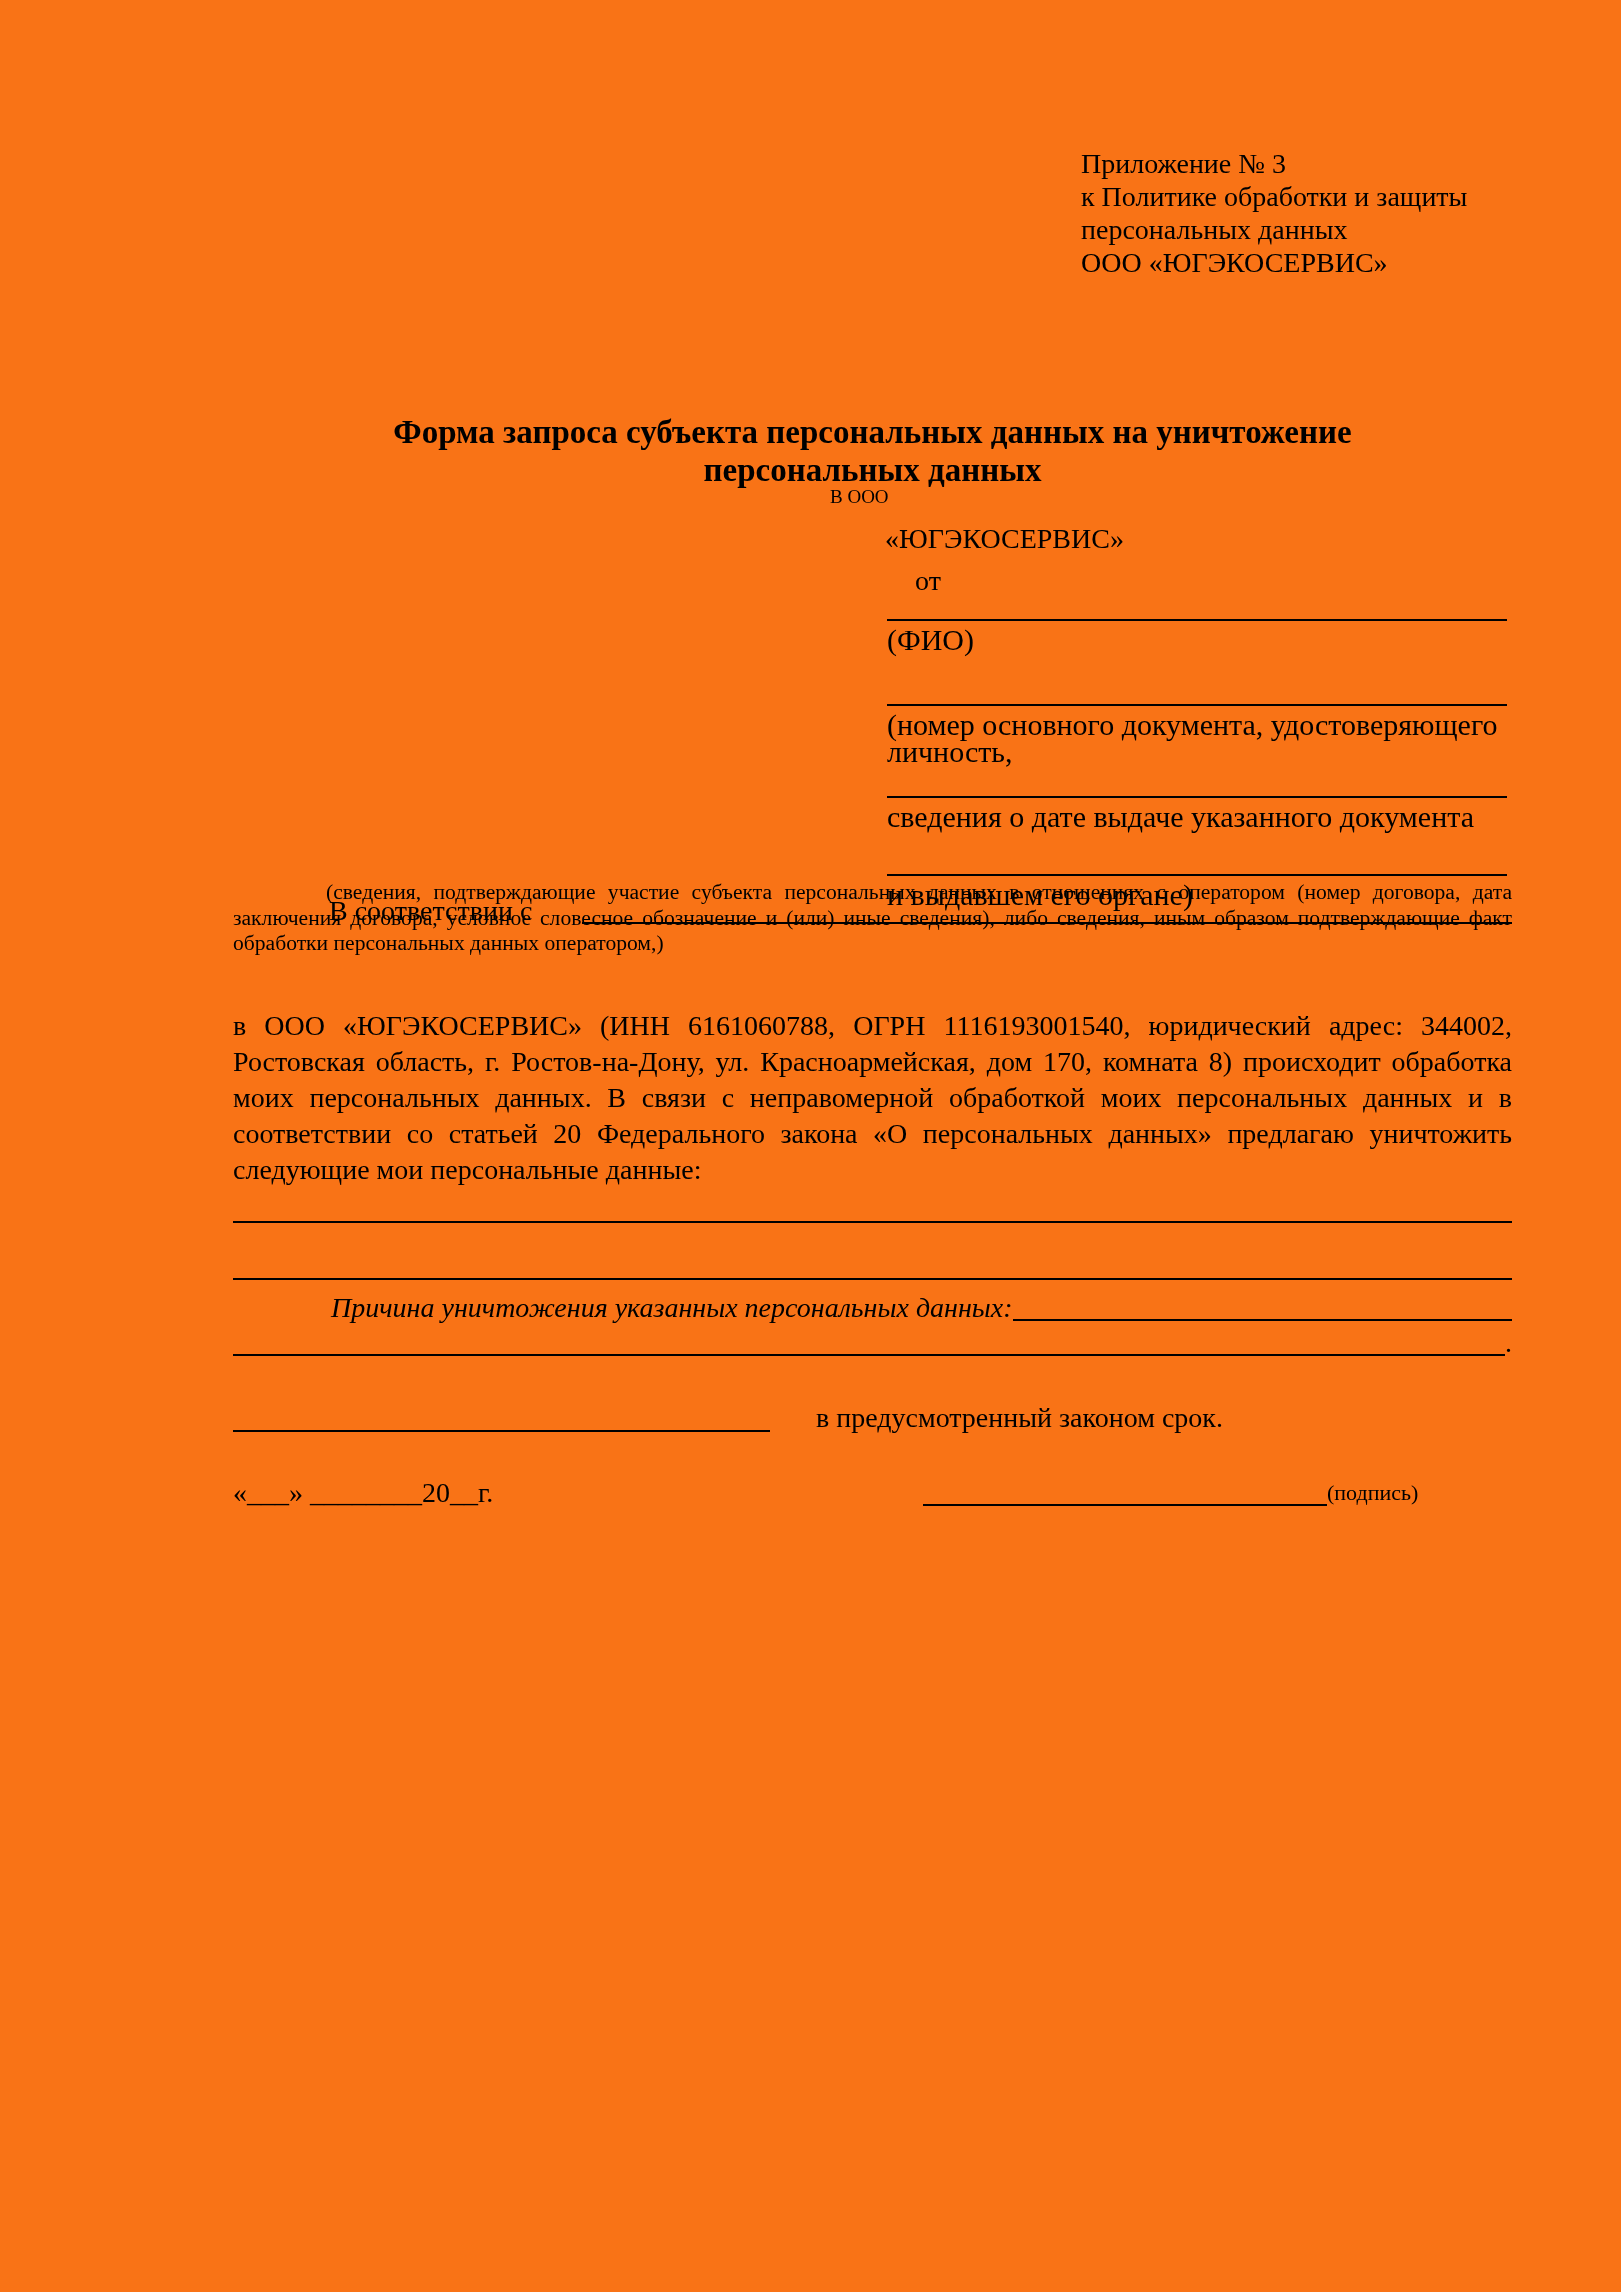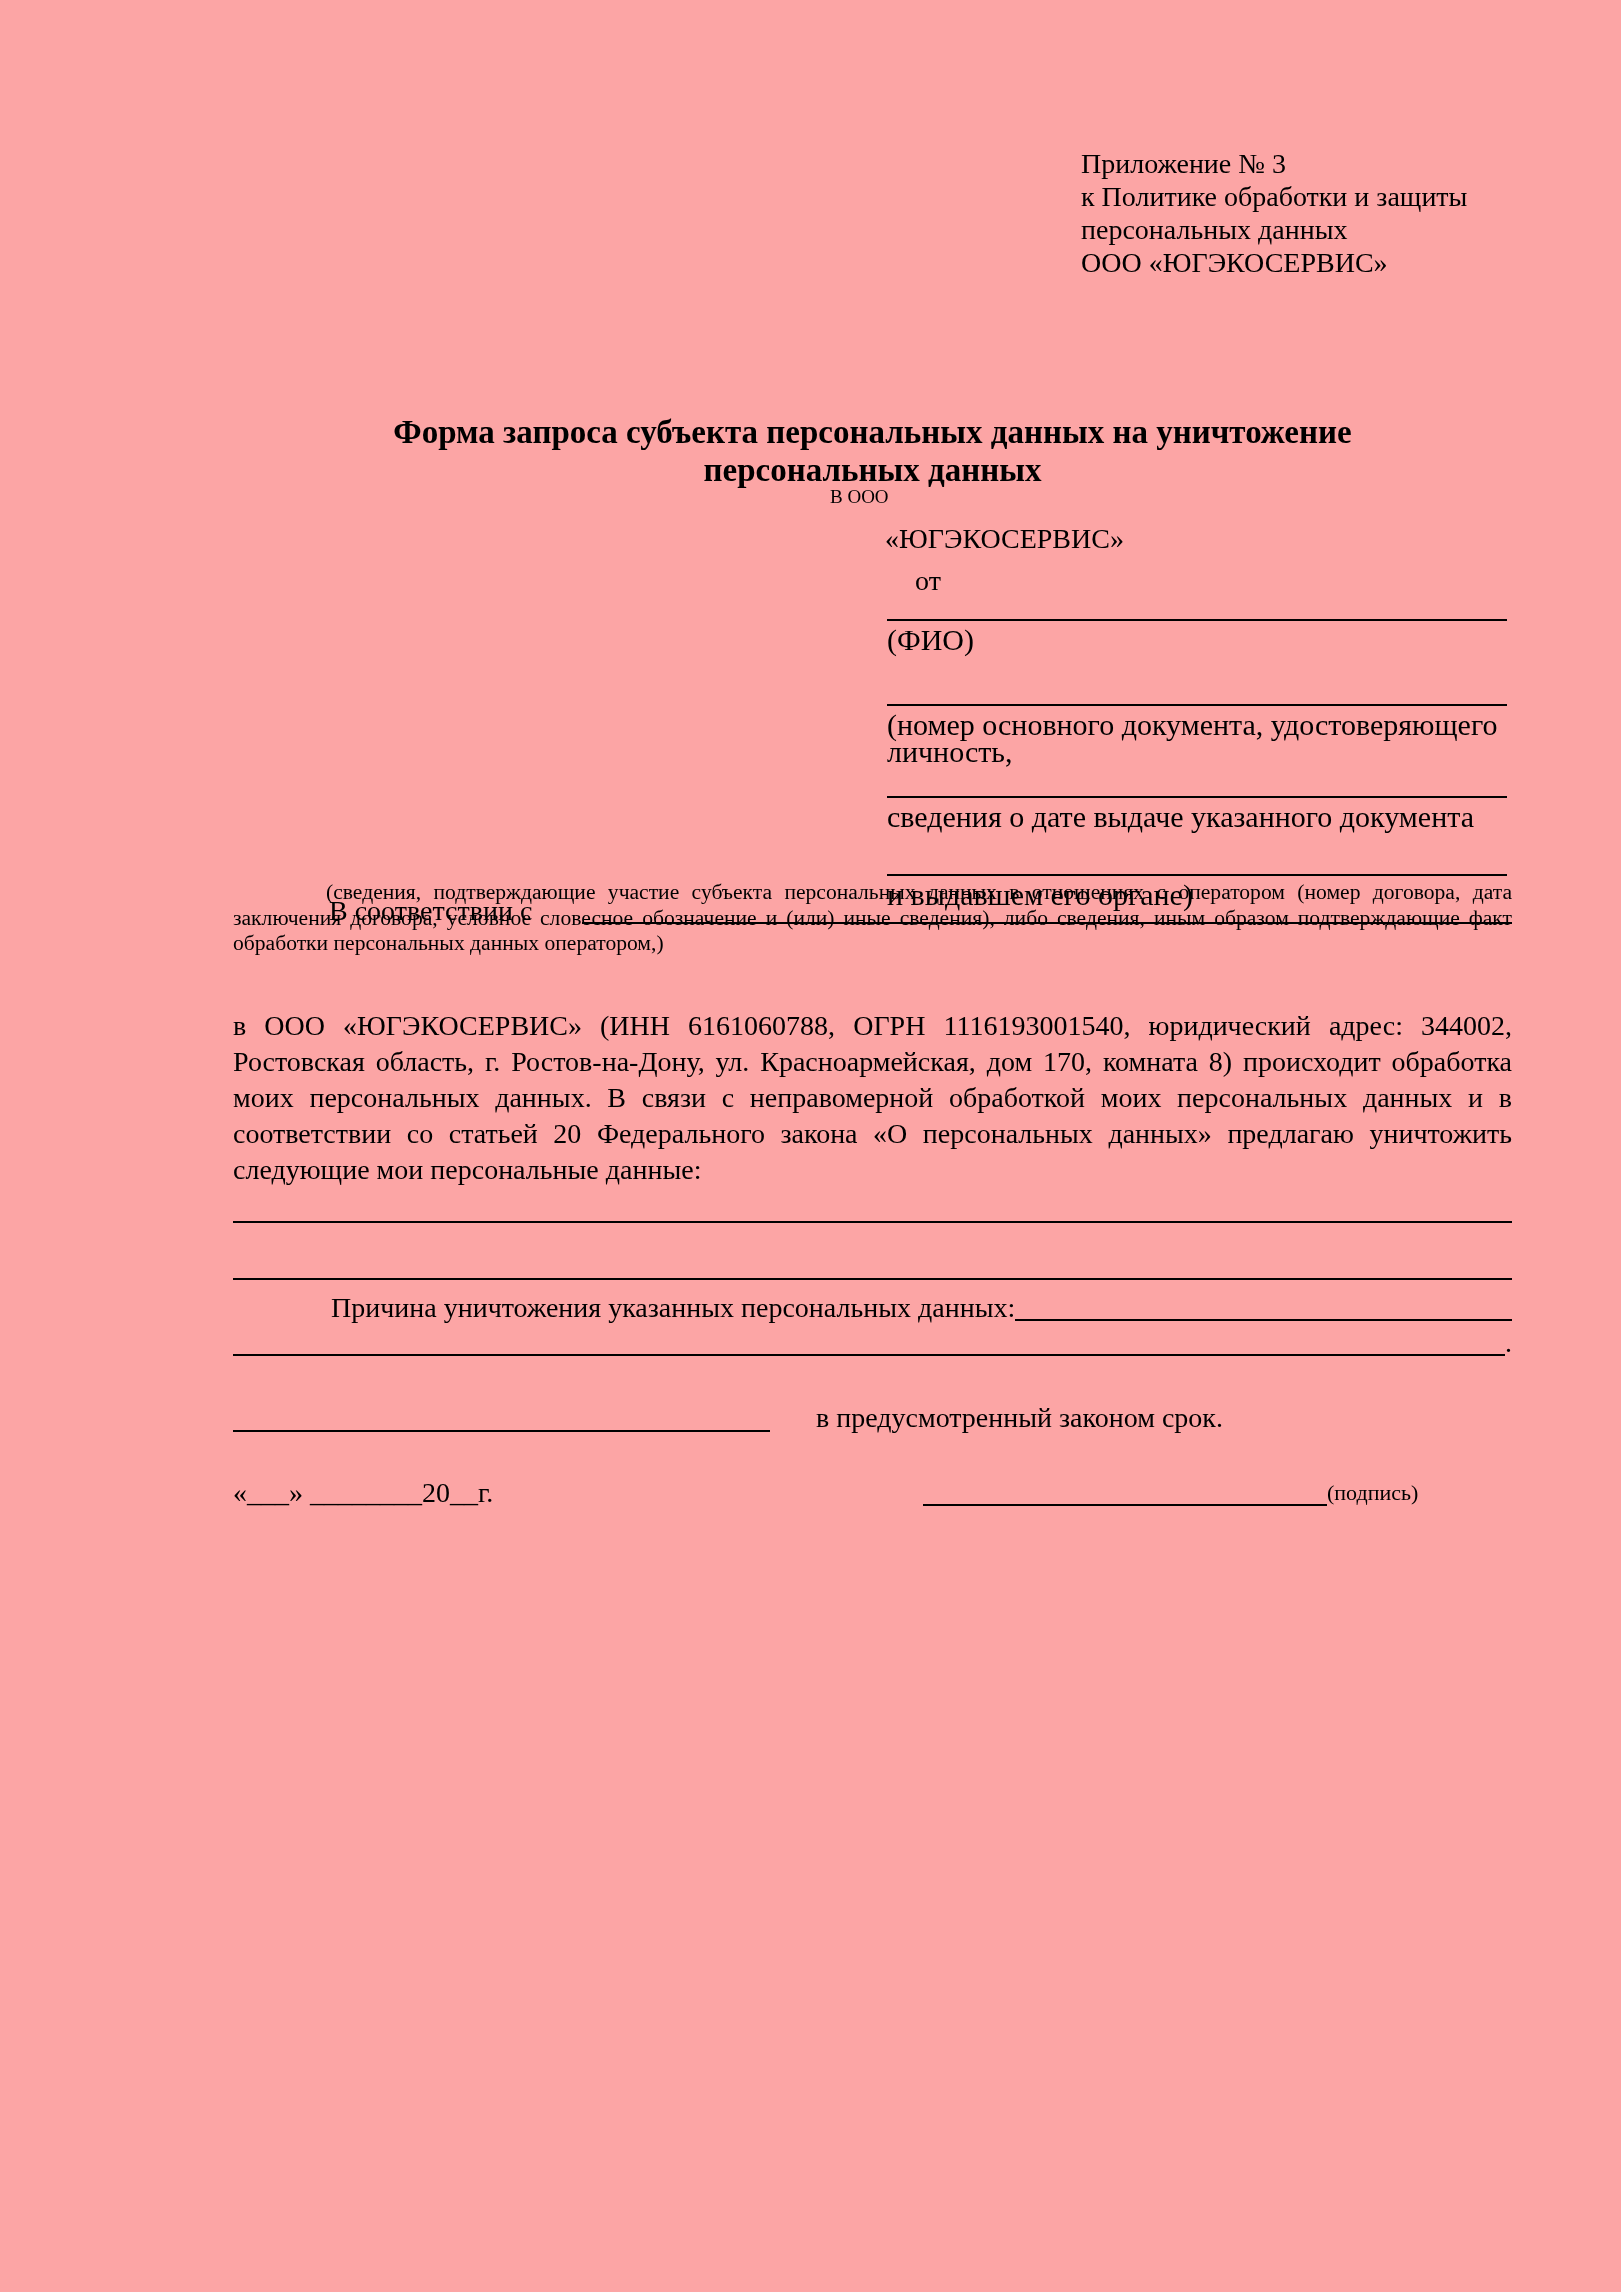--- a/index.html
+++ b/index.html
@@ -1,36 +1,36 @@
 <!DOCTYPE html>
 <html><head>
 <meta charset="utf-8">
 <style>
   html,body{margin:0;padding:0;background:#ffffff;}
   .page{
-    position:relative;width:1621px;height:2293px;background:#fca5a5;
+    position:relative;width:1621px;height:2293px;background:#f97316;
     font-family:"Liberation Serif","DejaVu Serif",serif;color:#000;overflow:hidden;
   }
   .abs{position:absolute;}
   .body-size{font-size:28px;line-height:36px;}
   .appendix{left:1081px;top:147px;font-size:28px;line-height:33px;white-space:nowrap;}
   .doc-title{left:233px;top:405px;width:1279px;text-align:center;font-weight:bold;font-size:33px;line-height:38px;margin-top:8px;}
   .addr-to{left:830px;top:486px;font-size:19px;}
   .addr-org{left:885px;top:523px;font-size:28px;}
   .addr-from{left:887px;top:565px;font-size:28px;margin-left:28px;}
   .fline{left:887px;width:620px;height:0;border-top:2.9px solid #000;}
   .fcap{left:887px;width:620px;text-align:left;font-size:30px;line-height:26.5px;}
   .accord-lead{left:329px;top:895px;font-size:28px;white-space:nowrap;}
   .accord-line{left:582px;top:922px;width:930px;height:0;border-top:2.9px solid #000;}
   .accord-note{left:233px;top:880px;width:1279px;font-size:21.6px;line-height:25.5px;text-align:justify;text-indent:93px;}
   .body-par{left:233px;top:1008px;width:1279px;text-align:justify;}
   .blank-line{left:233px;width:1279px;height:0;border-top:2.9px solid #000;}
   .flexrow{left:233px;width:1279px;display:flex;align-items:stretch;font-size:28px;}
   .reason-row{top:1290px;height:35px;line-height:35px;}
-  .reason-label{margin-left:98px;white-space:nowrap;}
+  .reason-label{margin-left:98px;white-space:nowrap;font-style:italic;}
   .fill{flex:1 1 auto;border-bottom:2.9px solid #000;margin-bottom:3.9px;}
   .reason-end-row{top:1325px;height:35px;line-height:35px;}
   .answer-par{left:233px;top:1366px;width:1279px;text-align:justify;text-align-last:justify;text-indent:98px;}
   .answer-tail-row{top:1400px;height:36px;line-height:36px;gap:46px;}
   .lead-line{width:537px;border-bottom:2.9px solid #000;margin-bottom:3.9px;}
   .tail-text{white-space:nowrap;}
   .date-text{left:233px;top:1474px;font-size:28px;line-height:37px;white-space:nowrap;}
   .sign-row{left:923px;top:1474px;width:589px;display:flex;align-items:stretch;font-size:22px;line-height:37px;height:37px;}
   .sig-line{width:404px;border-bottom:2.9px solid #000;margin-bottom:4.9px;}
   .sig-cap{white-space:nowrap;}

